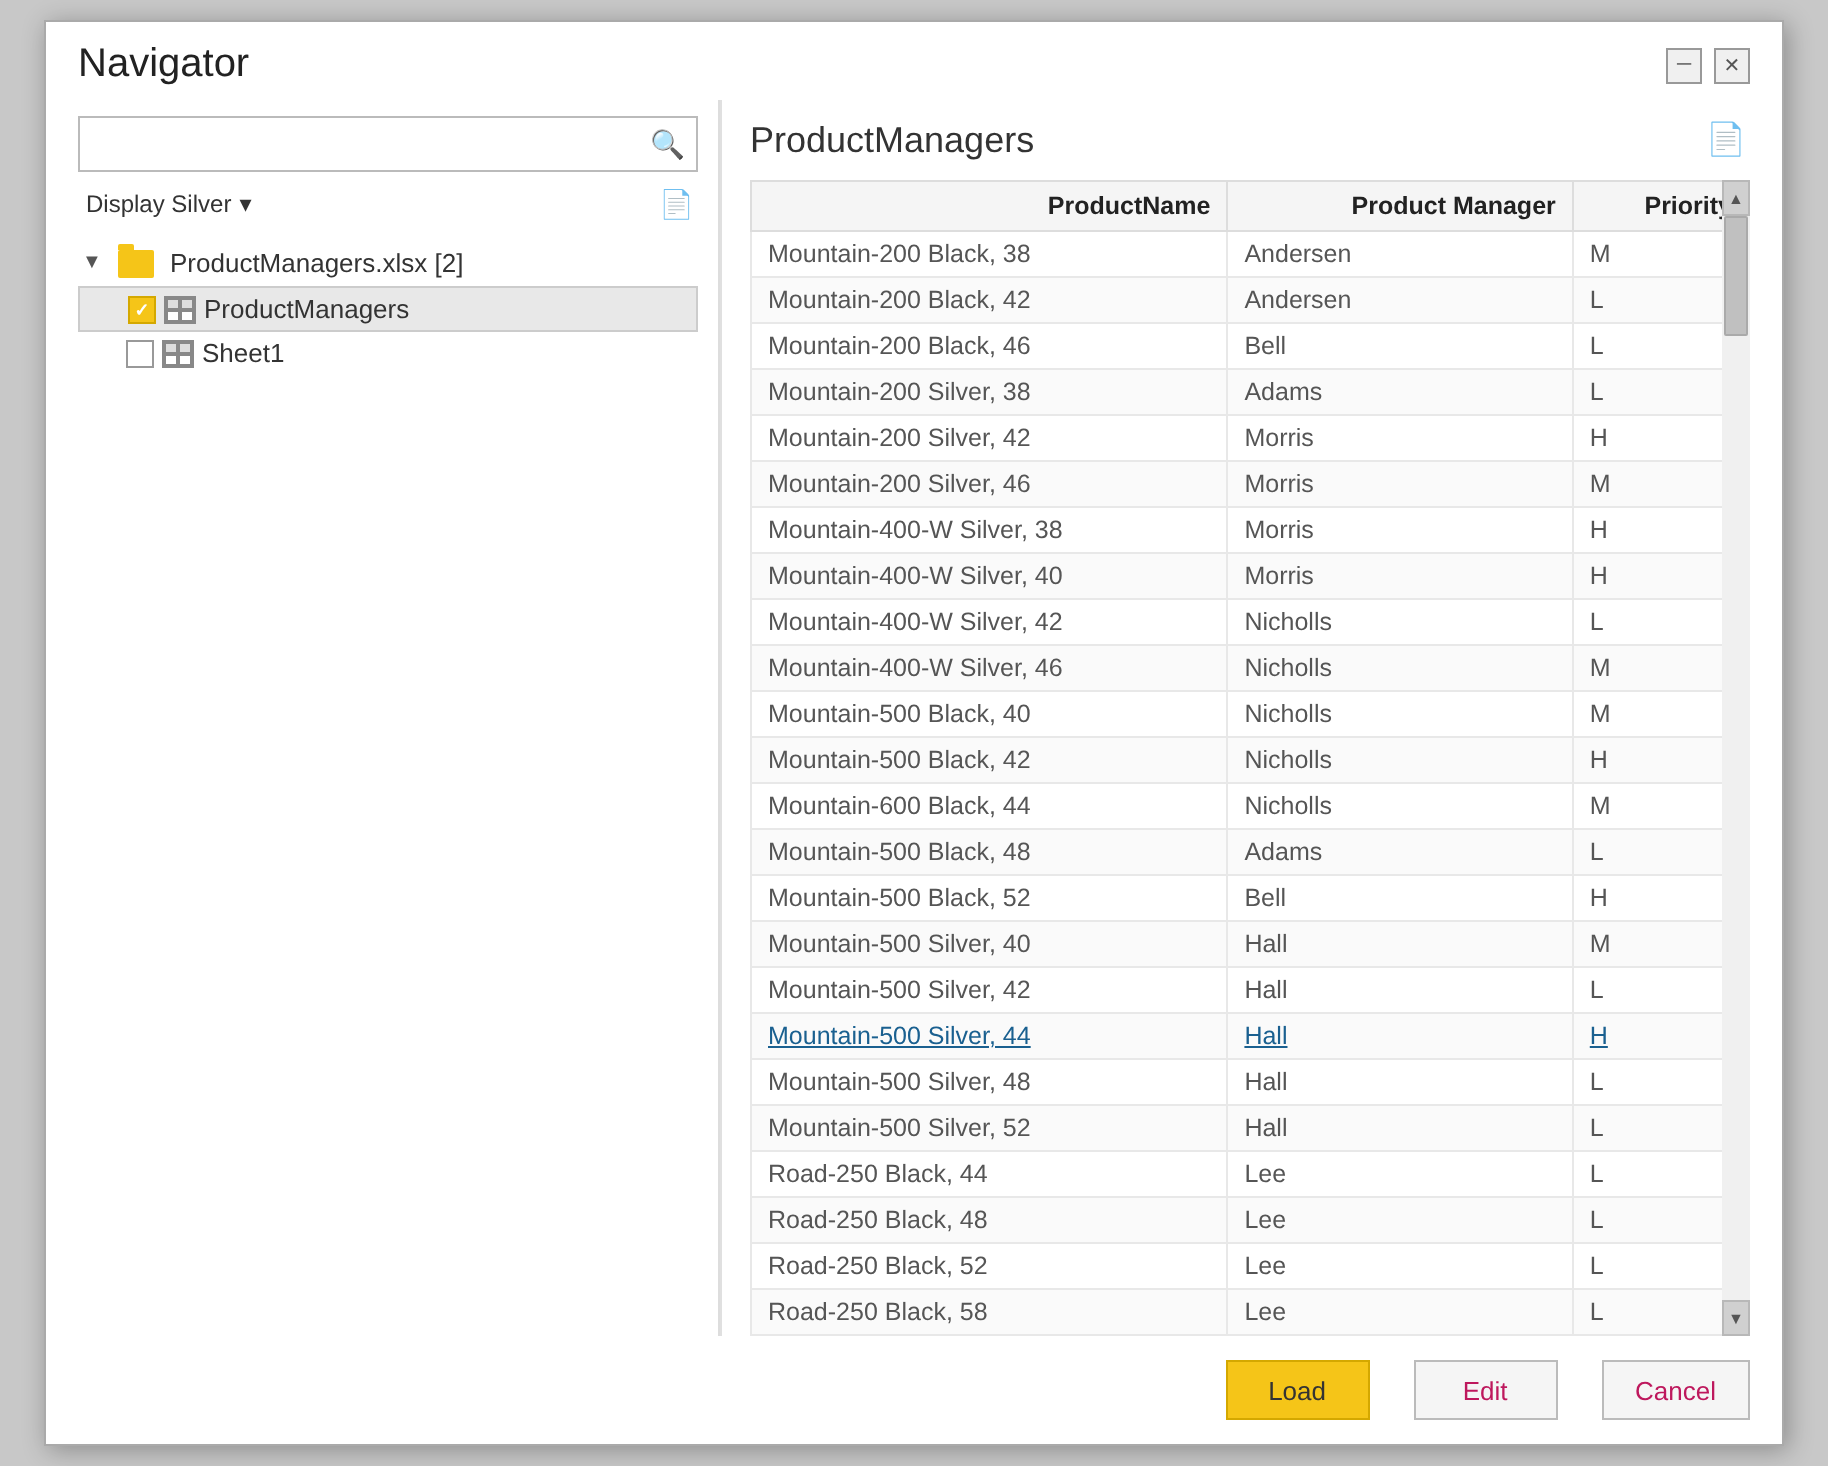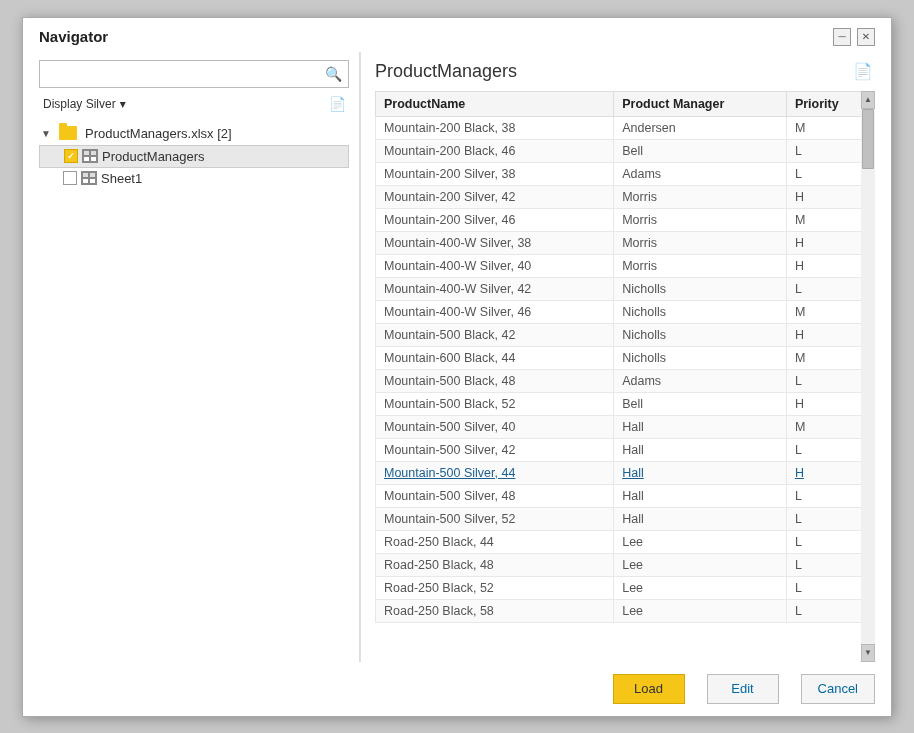--- a/index.html
+++ b/index.html
@@ -23,22 +23,22 @@
       flex-direction: column;
     }
     .title-bar {
       display: flex;
       align-items: center;
       justify-content: space-between;
       padding: 10px 16px 6px 16px;
       border-bottom: none;
     }
     .title-bar-title {
-      font-size: 15px;
-      font-weight: 700;
+      font-size: 20px;
+      font-weight: 400;
       color: #222;
     }
     .title-bar-controls {
       display: flex;
       gap: 6px;
     }
     .title-bar-btn {
       width: 18px;
       height: 18px;
       border: 1px solid #999;
@@ -236,21 +236,21 @@
     }
     .data-table {
       width: 100%;
       border-collapse: collapse;
       font-size: 12.5px;
     }
     .data-table th {
       background: #f5f5f5;
       border: 1px solid #ddd;
       padding: 5px 8px;
-      text-align: left;
+      text-align: right;
       font-weight: 600;
       color: #222;
       white-space: nowrap;
     }
     .data-table td {
       border: 1px solid #e8e8e8;
       padding: 4px 8px;
       color: #555;
       white-space: nowrap;
     }
@@ -305,21 +305,21 @@
       border-top: none;
     }
     .btn {
       min-width: 72px;
       height: 30px;
       padding: 0 16px;
       border: 1px solid #bbb;
       background: #f5f5f5;
       cursor: pointer;
       font-size: 13px;
-      color: #0369a1;
+      color: #be185d;
     }
     .btn-primary {
       background: #f5c518;
       border-color: #d4a800;
       color: #333;
       font-weight: 500;
     }
     .divider-v {
       width: 1px;
       background: #ddd;
@@ -407,20 +407,25 @@
                 <th>Priority</th>
               </tr>
             </thead>
             <tbody id="table-body">
             <tr>
                   <td>Mountain-200 Black, 38</td>
                   <td>Andersen</td>
                   <td>M</td>
                 </tr>
                 <tr>
+                  <td>Mountain-200 Black, 42</td>
+                  <td>Andersen</td>
+                  <td>L</td>
+                </tr>
+                <tr>
                   <td>Mountain-200 Black, 46</td>
                   <td>Bell</td>
                   <td>L</td>
                 </tr>
                 <tr>
                   <td>Mountain-200 Silver, 38</td>
                   <td>Adams</td>
                   <td>L</td>
                 </tr>
                 <tr>
@@ -443,20 +448,25 @@
                   <td>Morris</td>
                   <td>H</td>
                 </tr>
                 <tr>
                   <td>Mountain-400-W Silver, 42</td>
                   <td>Nicholls</td>
                   <td>L</td>
                 </tr>
                 <tr>
                   <td>Mountain-400-W Silver, 46</td>
+                  <td>Nicholls</td>
+                  <td>M</td>
+                </tr>
+                <tr>
+                  <td>Mountain-500 Black, 40</td>
                   <td>Nicholls</td>
                   <td>M</td>
                 </tr>
                 <tr>
                   <td>Mountain-500 Black, 42</td>
                   <td>Nicholls</td>
                   <td>H</td>
                 </tr>
                 <tr>
                   <td>Mountain-600 Black, 44</td>

